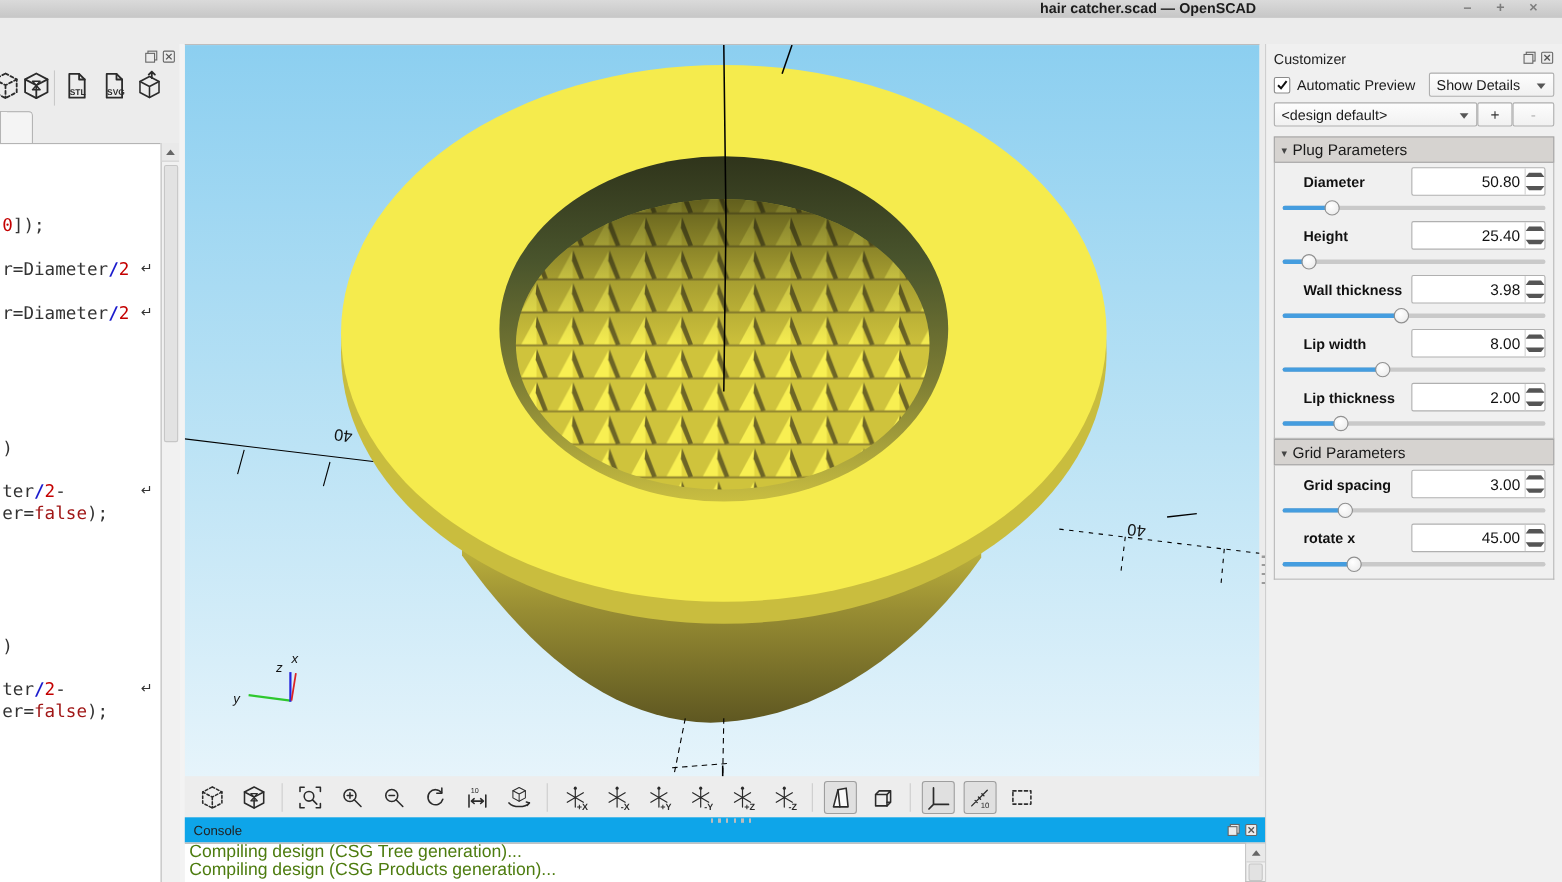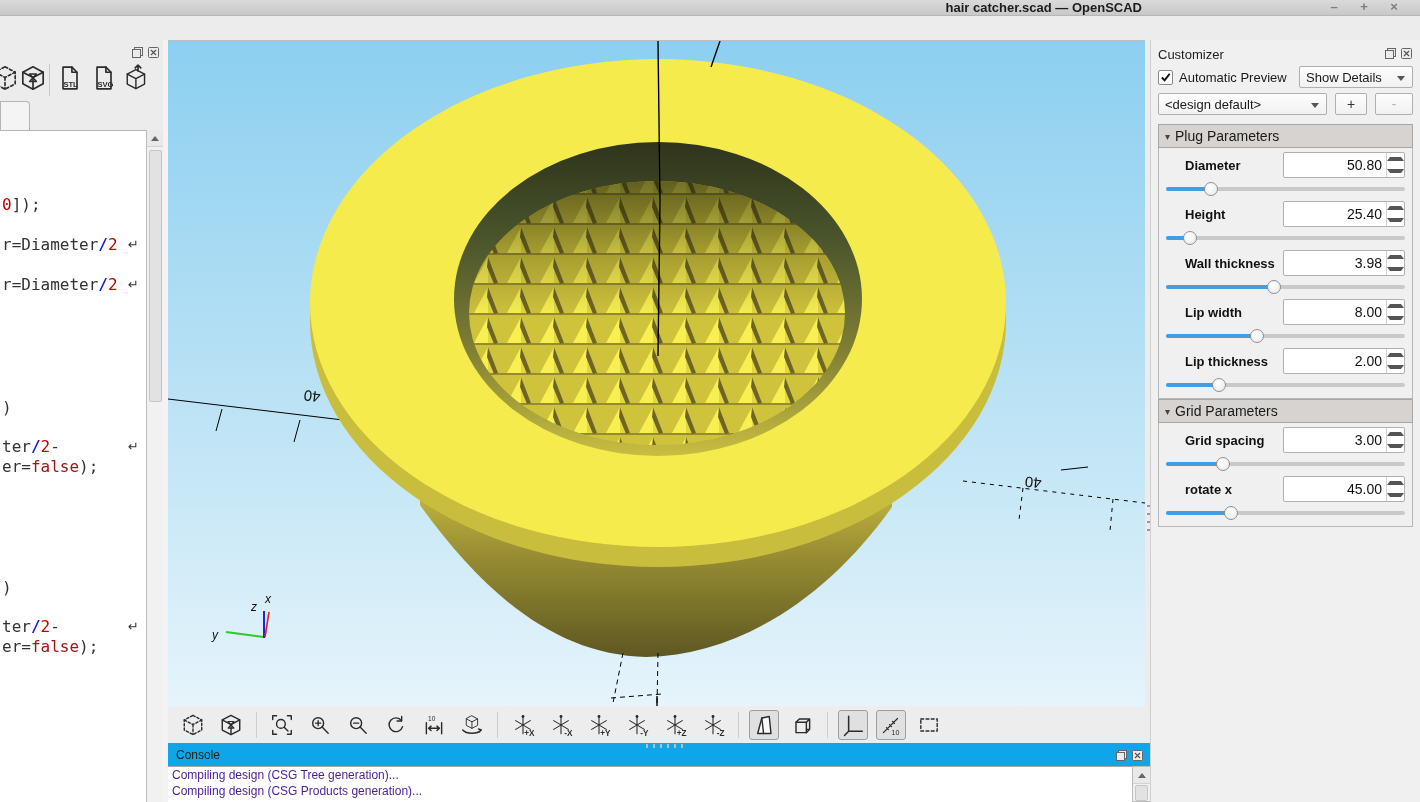--- a/index.html
+++ b/index.html
@@ -49,40 +49,40 @@
   .vtb-btn.pressed{background:#e0e0e0;border-color:#9e9e9e;}
   .vtb-sep{width:1px;height:26px;background:#cdcdcd;margin:0 2px;}
   
   #console{position:absolute;left:168px;top:743px;width:982px;height:59px;}
   #console-header{position:relative;width:100%;height:23px;background:#0ea5e9;}
   #console-title{position:absolute;left:8px;top:5px;font-size:12px;color:#222;}
   #console-dots{position:absolute;left:478px;top:1px;width:40px;height:4px;
     background:repeating-linear-gradient(90deg,#bdbdbd 0 2px,transparent 2px 7px);}
   #console-content{position:absolute;left:0;top:23px;width:964px;height:36px;background:#fff;
     border-top:1px solid #a8a8a8;box-sizing:border-box;overflow:hidden;}
-  .console-line{padding:0 4px;font-size:12px;line-height:16px;color:#4c1d95;}
+  .console-line{padding:0 4px;font-size:16px;line-height:16px;color:#4d7c0f;}
   #console-scrollbar{position:absolute;left:964px;top:23px;width:18px;height:36px;
     background:#f1f1f1;border:1px solid #bdbdbd;border-right:none;box-sizing:border-box;}
   #console-scrollbar .sb-thumb{top:18px;height:14px;left:2px;width:11px;}
   
   #customizer{position:absolute;left:1150px;top:40px;width:270px;height:762px;background:#f0f0f0;
     border-left:1px solid #cfcfcf;box-sizing:border-box;padding:5px 7px;}
   #cz-titlerow{position:relative;height:20px;}
   #cz-title{font-size:13px;color:#222;}
   #cz-row1{display:flex;align-items:center;height:24px;gap:6px;}
   .checkbox{width:13px;height:13px;background:#fff;border:1px solid #8a8a8a;border-radius:2px;
     display:flex;align-items:center;justify-content:center;}
   #cz-autolabel{font-size:13px;flex:1;}
   .combo{position:relative;background:linear-gradient(#fdfdfd,#f1f1f1);border:1px solid #afafaf;
     border-radius:2px;height:22px;line-height:22px;font-size:13px;padding-left:6px;
     box-sizing:border-box;color:#1a1a1a;}
   .combo .carrow{position:absolute;right:7px;top:9px;width:0;height:0;
     border-left:4px solid transparent;border-right:4px solid transparent;border-top:5px solid #555;}
   #cz-details{width:114px;}
-  #cz-row2{display:flex;gap:8px;margin-top:4px;}
+  #cz-row2{display:flex;margin-top:4px;}
   #cz-preset{flex:1;}
   .czbtn{height:22px;background:linear-gradient(#fdfdfd,#f1f1f1);border:1px solid #afafaf;
     border-radius:2px;font-size:14px;text-align:center;line-height:20px;color:#333;box-sizing:border-box;}
   #cz-add{width:32px;}
   #cz-remove{width:38px;color:#b5b5b5;}
   #cz-groups{margin-top:9px;}
   .sec-header{height:24px;line-height:23px;background:#d6d3d0;border:1px solid #a6a6a6;
     padding-left:6px;font-size:14px;color:#1a1a1a;box-sizing:border-box;}
   .sec-arrow{display:inline-block;font-size:10px;color:#444;margin-right:5px;transform:translateY(-1px);}
   .sec-body{border:1px solid #b8b8b8;border-top:none;padding:1px 0 4px 0;box-sizing:border-box;}

